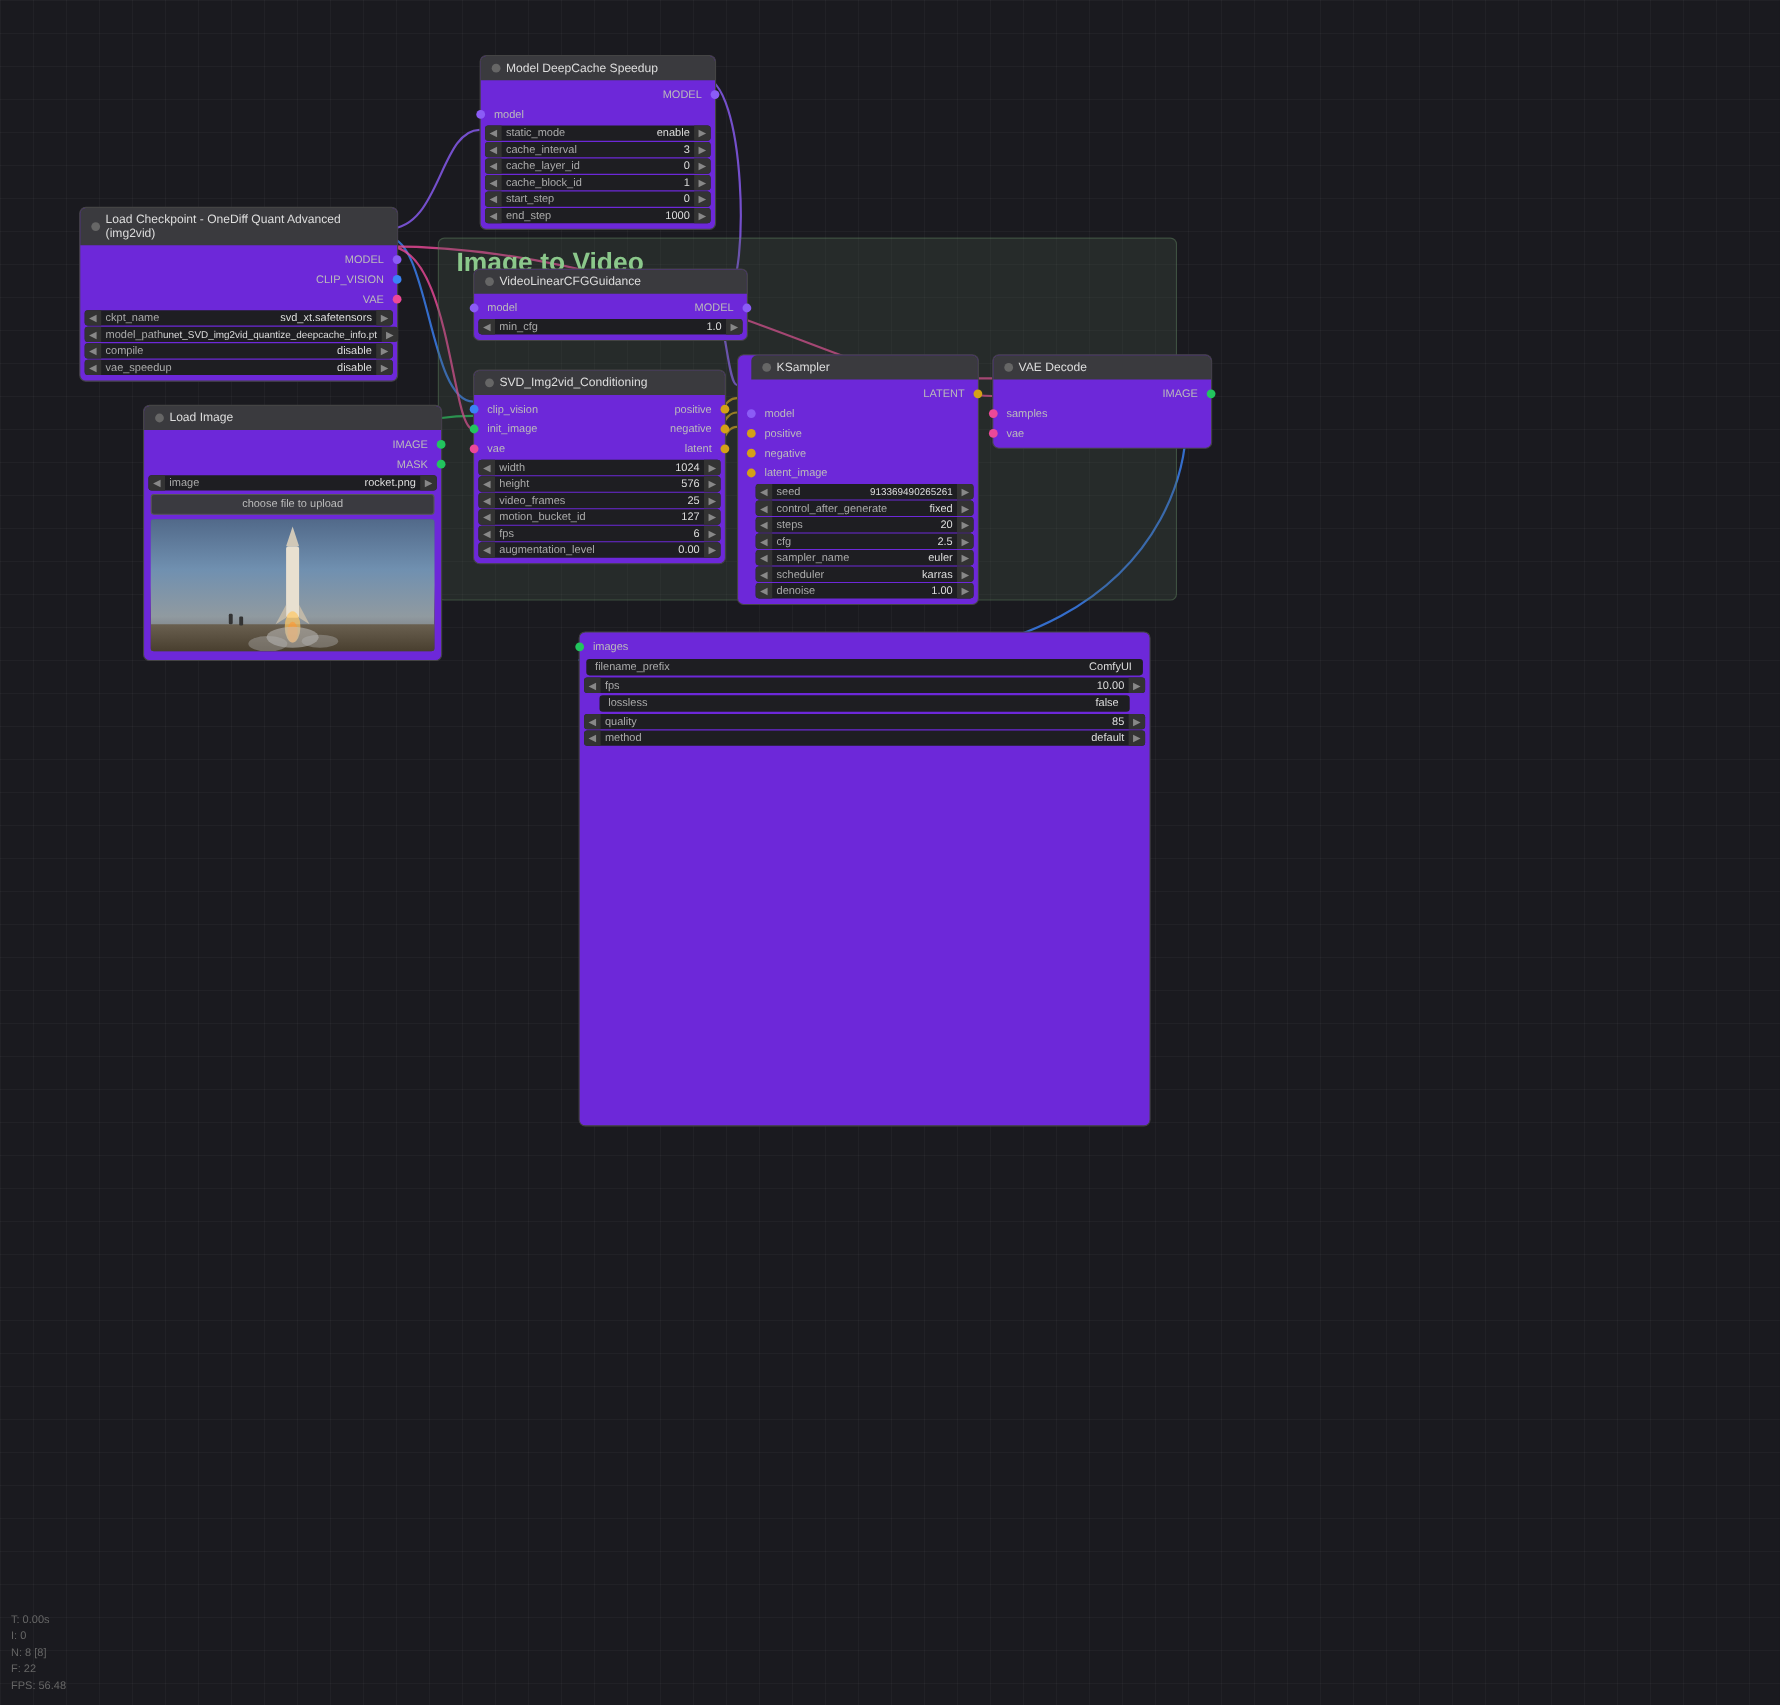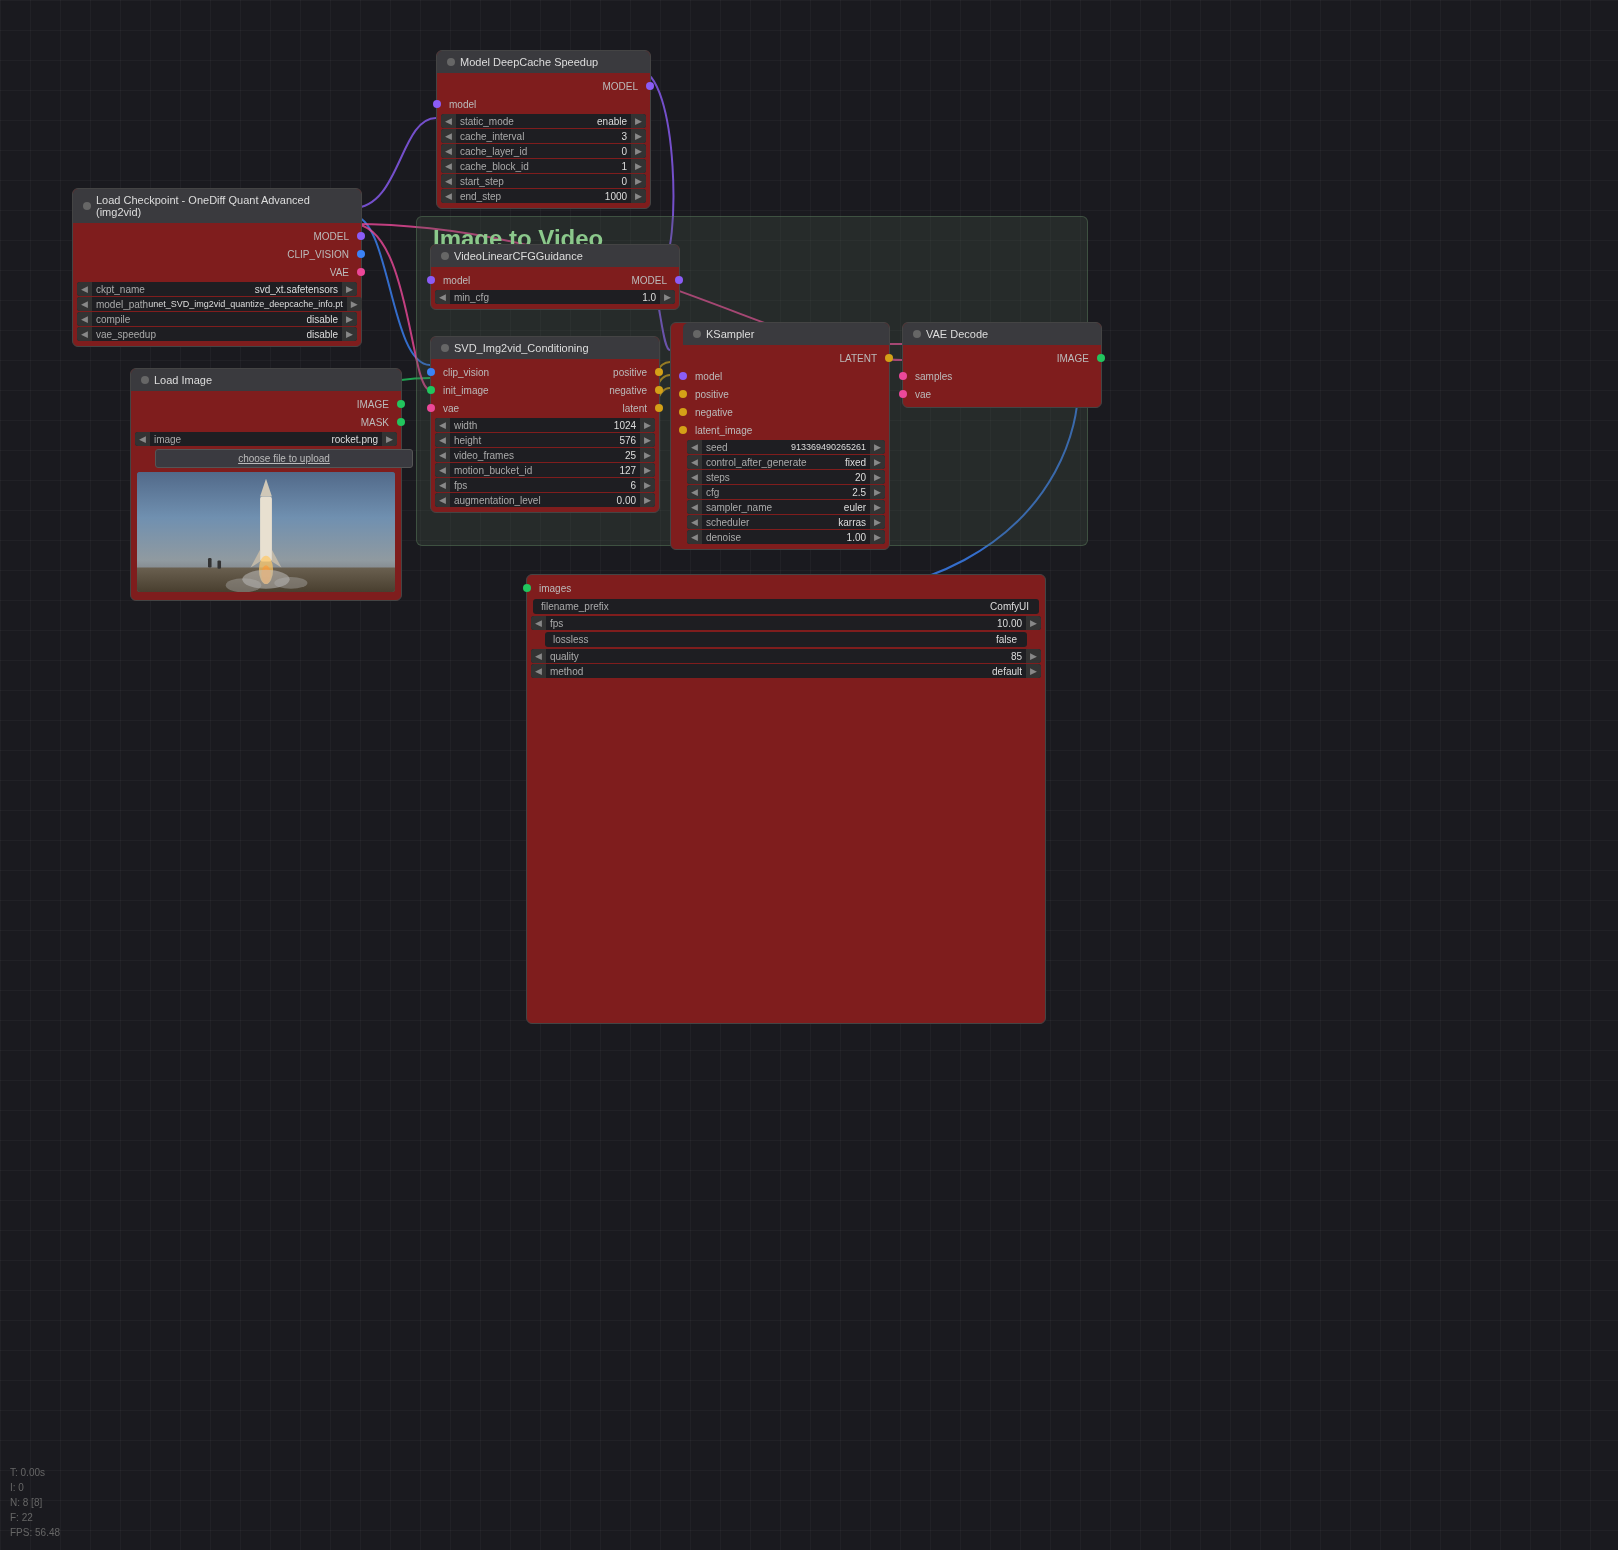--- a/index.html
+++ b/index.html
@@ -13,21 +13,21 @@
       height: 1550px;
       overflow: hidden;
       font-family: Arial, sans-serif;
       font-size: 11px;
       color: #ccc;
       position: relative;
     }
 
     .node {
       position: absolute;
-      background: #7f1d1d;
+      background: #6d28d9;
       border-radius: 6px;
       border: 1px solid #444;
       min-width: 200px;
     }
 
     .node-header {
       background: #3a3a3e;
       border-radius: 5px 5px 0 0;
       padding: 5px 10px;
       font-size: 11px;
@@ -200,31 +200,30 @@
       margin: 4px 6px;
       height: 120px;
       background: linear-gradient(180deg, #4a6080 0%, #6080a0 30%, #8090a0 50%, #5a5050 70%, #4a4030 85%, #3a3020 100%);
       border-radius: 3px;
       overflow: hidden;
       position: relative;
     }
 
     .choose-file-btn {
       display: block;
-      margin: 3px 24px;
+      margin: 3px 6px;
       background: #3a3a40;
       border: 1px solid #555;
       border-radius: 3px;
       color: #bbb;
       font-size: 10px;
       padding: 3px 8px;
       text-align: center;
       cursor: pointer;
       width: calc(100% - 12px);
-      text-decoration: underline;
     }
   </style>
 </head>
 <body>
 
 <svg class="connections-svg">
 
   <path d="M 353 208 C 400 208 400 118 436 118" stroke="#8b5cf6" stroke-width="2" fill="none" opacity="0.8"></path>
 
   <path d="M 638 70 C 680 70 680 262 662 262" stroke="#8b5cf6" stroke-width="2" fill="none" opacity="0.8"></path>
@@ -243,21 +242,21 @@
 
   <path d="M 644 412 C 657 412 657 388 670 388" stroke="#d4a017" stroke-width="2" fill="none" opacity="0.8"></path>
 
   <path d="M 872 344 C 888 344 888 344 902 344" stroke="#ec4899" stroke-width="2" fill="none" opacity="0.8"></path>
 
   <path d="M 353 224 C 600 224 800 360 902 360" stroke="#ec4899" stroke-width="2" fill="none" opacity="0.8"></path>
 
   <path d="M 1060 344 C 1100 344 1100 600 780 600 C 650 600 610 600 526 600" stroke="#3b82f6" stroke-width="2" fill="none" opacity="0.8"></path>
 </svg>
 
-<div class="group-frame" style="left: 416px; top: 216px; width: 672px; height: 330px;">
+<div class="group-frame" style="left: 398px; top: 216px; width: 672px; height: 330px;">
   <div class="group-title">Image to Video</div>
 </div>
 
 <div class="node" style="left: 436px; top: 50px; width: 215px;">
   <div class="node-header">
     <div class="dot"></div>
     <span>Model DeepCache Speedup</span>
   </div>
   <div class="node-body">
 

